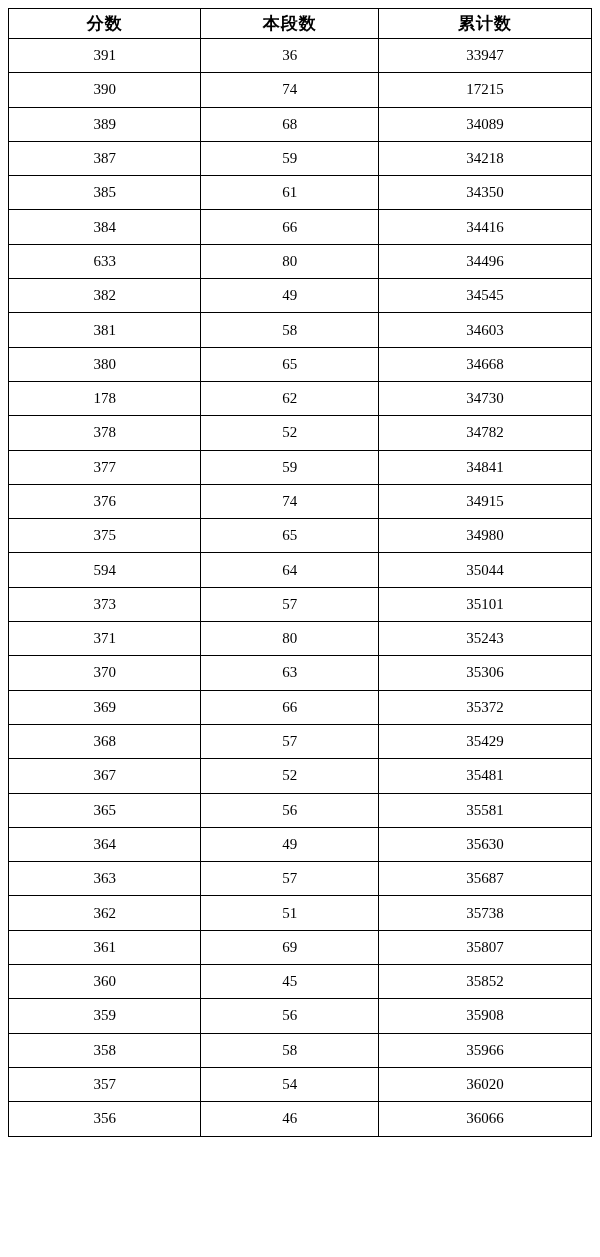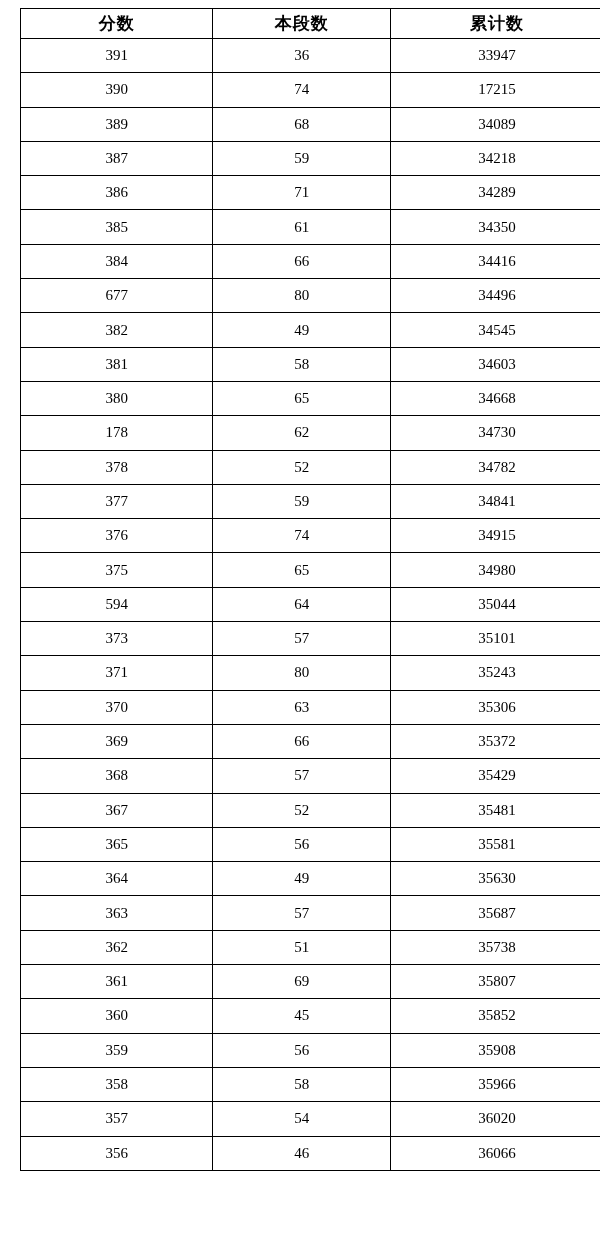--- a/index.html
+++ b/index.html
@@ -12,21 +12,21 @@
     height: 1257px;
     font-family: "Liberation Serif", "DejaVu Serif", serif;
     color: #000000;
     -webkit-font-smoothing: antialiased;
   }
   .page {
     width: 600px;
     height: 1257px;
     position: relative;
     box-sizing: border-box;
-    padding: 8px 8px 0 20px;
+    padding: 8px 8px 0 8px;
   }
   table.score-table {
     width: 584px;
     border-collapse: collapse;
     table-layout: fixed;
   }
   table.score-table th,
   table.score-table td {
     border: 1px solid #000000;
     text-align: center;
@@ -81,36 +81,31 @@
           <td>389</td>
           <td>68</td>
           <td>34089</td>
         </tr>
         <tr>
           <td>387</td>
           <td>59</td>
           <td>34218</td>
         </tr>
         <tr>
-          <td>386</td>
-          <td>71</td>
-          <td>34289</td>
-        </tr>
-        <tr>
           <td>385</td>
           <td>61</td>
           <td>34350</td>
         </tr>
         <tr>
           <td>384</td>
           <td>66</td>
           <td>34416</td>
         </tr>
         <tr>
-          <td>677</td>
+          <td>633</td>
           <td>80</td>
           <td>34496</td>
         </tr>
         <tr>
           <td>382</td>
           <td>49</td>
           <td>34545</td>
         </tr>
         <tr>
           <td>381</td>

